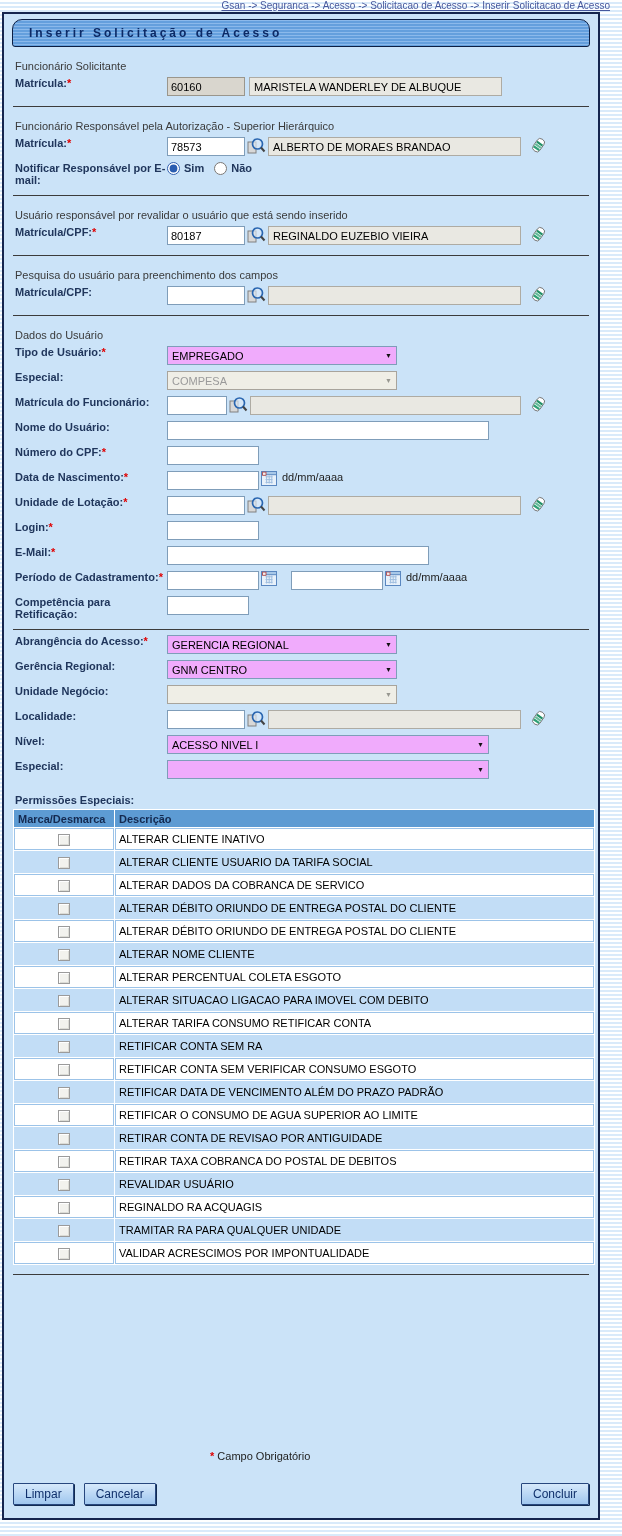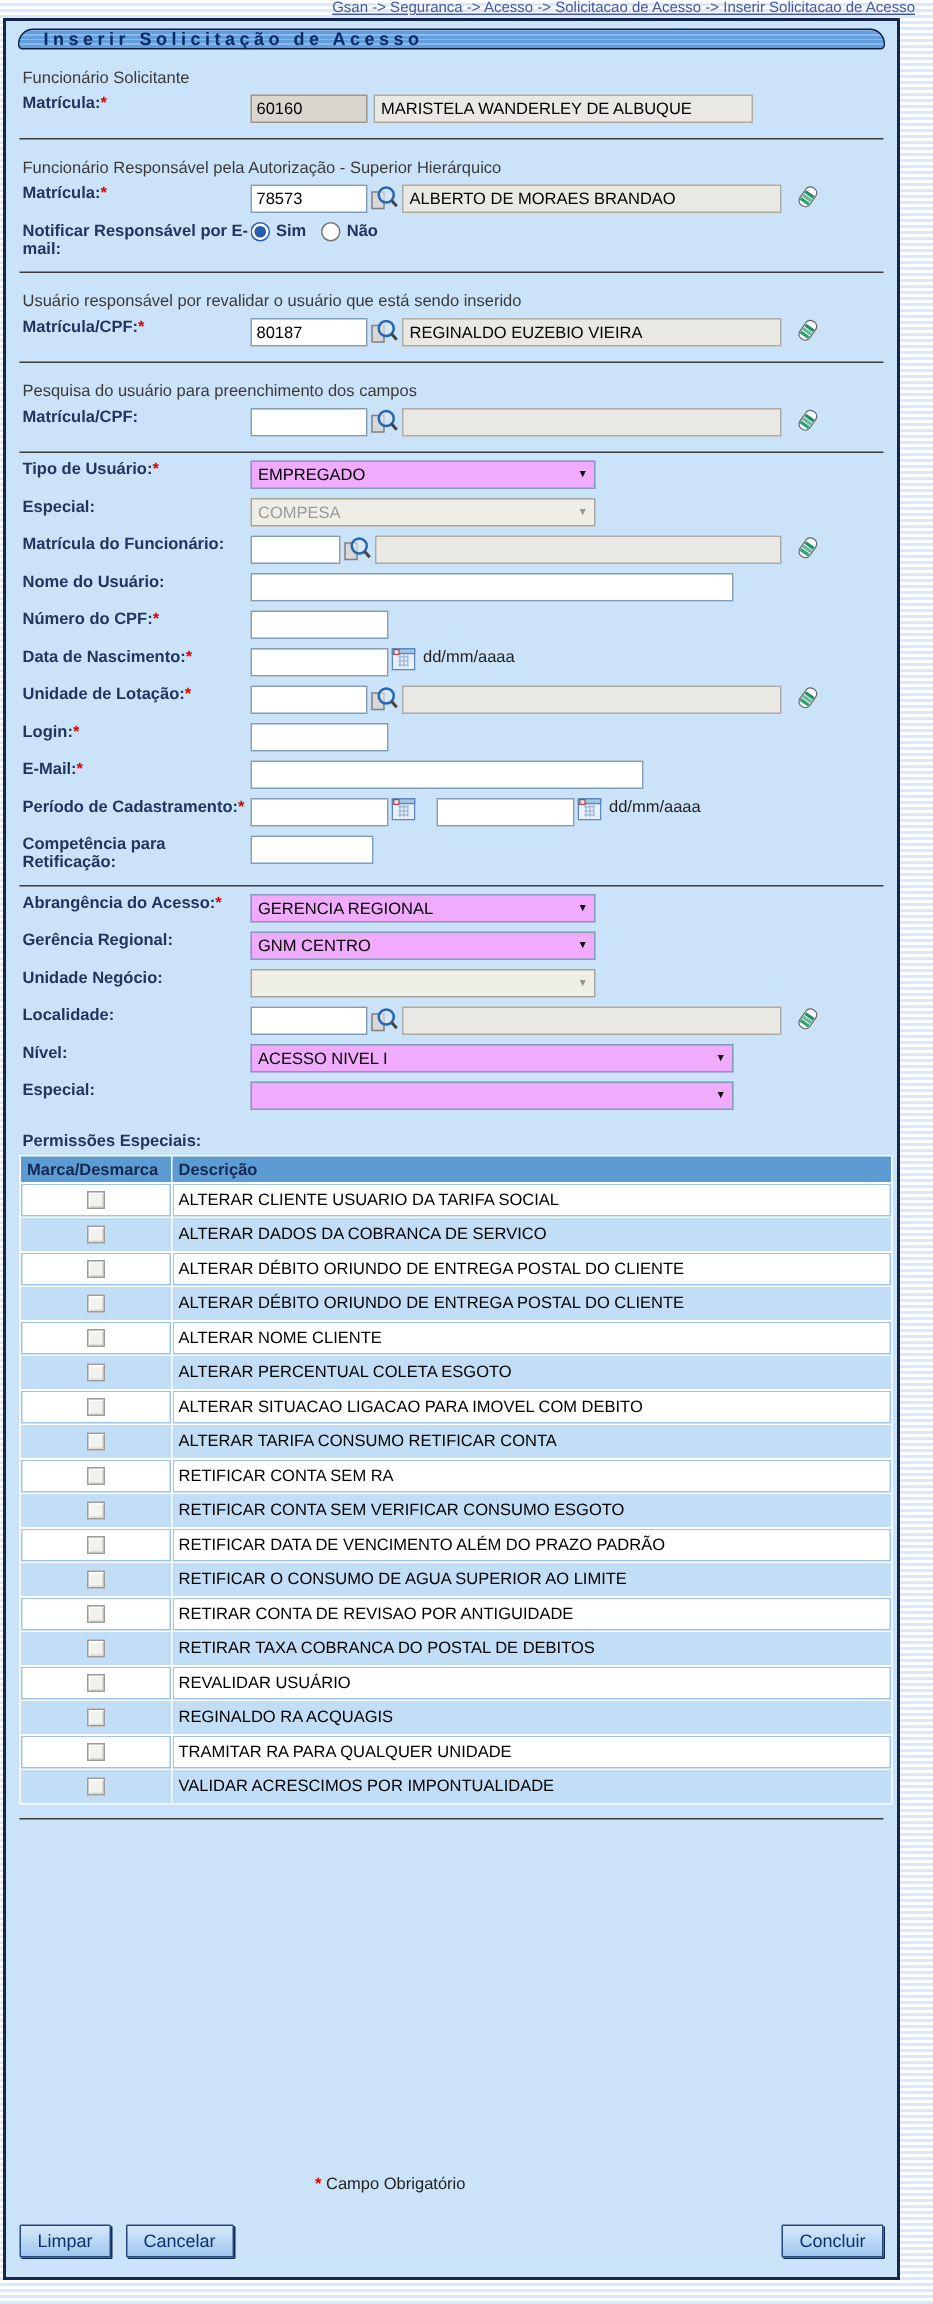--- a/index.html
+++ b/index.html
@@ -12,21 +12,21 @@
   .breadcrumb {
     position:absolute; top:0px; right:12px; font-size:10px;
     color:#46579C; text-decoration:underline; white-space:nowrap;
   }
   .frame {
     position:absolute; top:12px; left:2px; width:598px; height:1508px;
     border:2px solid #15254E; background:#CBE3F8;
   }
   .inner { padding:3px 7px 0 7px; }
   .titlebar {
-    height:14px; margin:2px 1px 0 1px;
+    height:28px; margin:2px 1px 0 1px;
     border:1px solid #0D1F44; border-radius:10px 10px 3px 3px;
     background:repeating-linear-gradient(180deg,#8BB9EB 0 1px,#649FDD 1px 3px);
     display:flex; align-items:center; padding-left:16px;
     font-size:12px; font-weight:bold; letter-spacing:3px; color:#0C2A66;
   }
   .sec-heading { font-size:11px; color:#3A3A3A; margin:13px 0 2px 4px; }
   .sep { border-top:1px solid #3C3C3C; margin:9px 2px 0 2px; height:0; }
   .frow { display:flex; align-items:flex-start; margin:5px 0 5px 4px; min-height:20px; }
   .flabel { width:152px; flex:none; font-weight:bold; font-size:11px; color:#20365C; line-height:12px; }
   .req { color:#E00000; font-weight:bold; }
@@ -181,20 +181,21 @@
               <rect x="5.6" y="5" width="6.8" height="2.2" fill="#1F8F66"></rect>
               <rect x="5.6" y="7.8" width="6.8" height="2.2" fill="#66BB9A"></rect>
               <rect x="5.6" y="10.6" width="6.8" height="2.2" fill="#2F9F76"></rect>
             </g>
           </svg>
       </span>
     </div>
 
     <div class="sep"></div>
 
+    <div class="sec-heading">Dados do Usuário</div>
 
     <div class="frow">
       <div class="flabel"><span>Tipo de Usuário:</span><span class="req">*</span></div>
       <div class="sel w230">
           <span>EMPREGADO</span>
           <span class="arr">▼</span>
         </div>
     </div>
 
     <div class="frow">
@@ -383,20 +384,24 @@
     <div class="perm-heading">Permissões Especiais:</div>
     <table class="perm">
       <thead>
         <tr>
           <th>Marca/Desmarca</th>
           <th>Descrição</th>
         </tr>
       </thead>
       <tbody id="perm-body">
 
+      <tr class="perm-row">
+          <td class="cbcell"><span class="cb"></span></td>
+          <td class="desc">ALTERAR CLIENTE INATIVO</td>
+        </tr>
           <tr class="perm-row">
           <td class="cbcell"><span class="cb"></span></td>
           <td class="desc">ALTERAR CLIENTE USUARIO DA TARIFA SOCIAL</td>
         </tr>
           <tr class="perm-row">
           <td class="cbcell"><span class="cb"></span></td>
           <td class="desc">ALTERAR DADOS DA COBRANCA DE SERVICO</td>
         </tr>
           <tr class="perm-row">
           <td class="cbcell"><span class="cb"></span></td>

